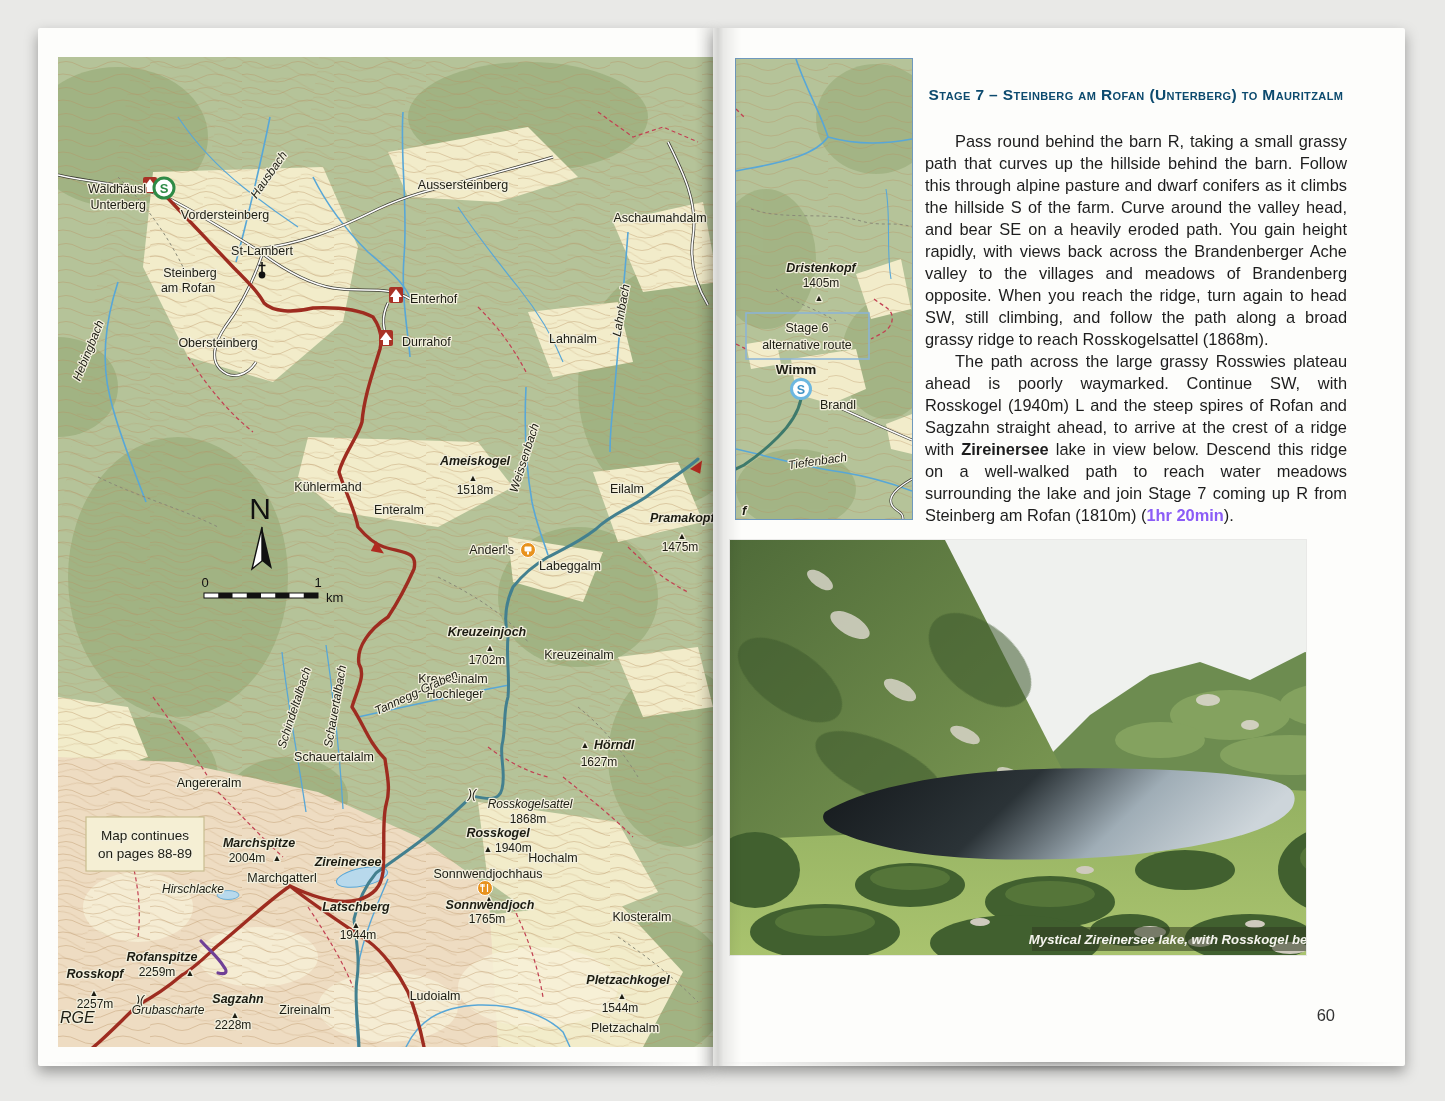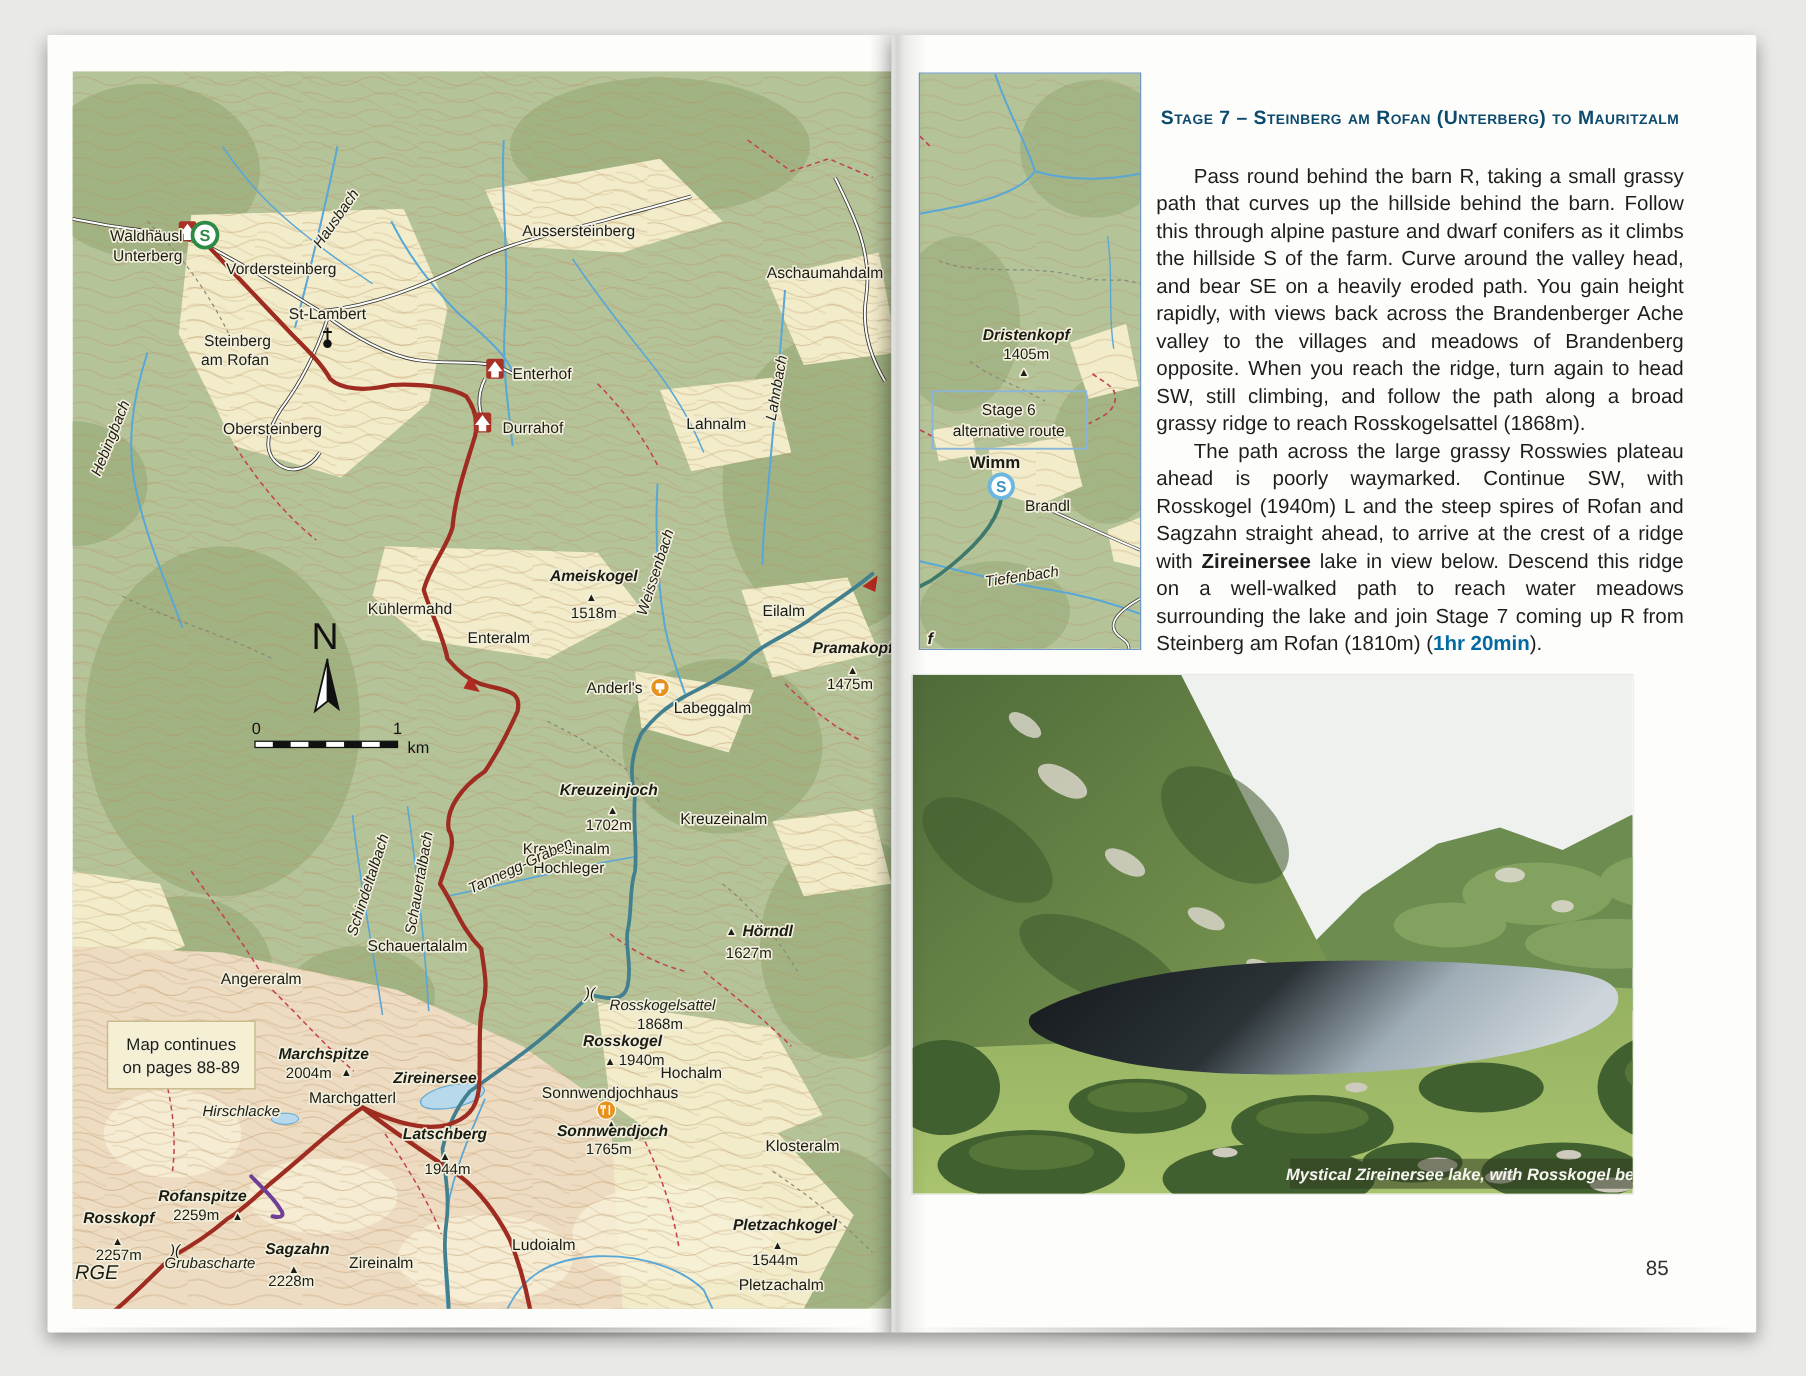--- a/index.html
+++ b/index.html
@@ -46,21 +46,21 @@
     margin:0 0 26px 0;text-align:center;
     font-variant:small-caps;font-weight:bold;font-size:15.5px;letter-spacing:0.4px;
     color:#0c4a6e;
   }
   #article p{
     margin:0;color:#1d1d1d;font-size:16.4px;line-height:22px;
     text-align:justify;text-indent:30px;
   }
   #article p + p{margin-top:0;}
   .b{font-weight:bold;}
-  .time{font-weight:bold;color:#0369a1;}
+  .time{font-weight:bold;color:#8b5cf6;}
   #photo-wrap{position:absolute;left:17px;top:512px;width:576px;height:415px;overflow:hidden;box-shadow:0 0 0 1px rgba(0,0,0,0.08);}
   #caption-band{
     position:absolute;left:302px;top:387px;width:300px;height:24px;
     background:rgba(48,58,32,0.55);
     display:flex;align-items:center;justify-content:center;
   }
   #caption-band span{color:#f5f4ee;font-style:italic;font-weight:bold;font-size:13.2px;white-space:nowrap;}
   #page-num{position:absolute;right:70px;top:978px;font-size:16.5px;color:#333;}
   #inset-wrap{position:absolute;left:22px;top:30px;width:176px;height:460px;border:1px solid #6f99bd;}
   #map-wrap{position:absolute;left:20px;top:29px;width:655px;height:990px;}
@@ -495,17 +495,17 @@
           <ellipse cx="250" cy="382" rx="10" ry="4"></ellipse>
         <ellipse cx="560" cy="408" rx="18" ry="6"></ellipse>
           <ellipse cx="355" cy="330" rx="9" ry="4"></ellipse>
       </g>
     </svg>
     <div id="caption-band">
       <span>Mystical Zireinersee lake, with Rosskogel behind</span>
     </div>
   </div>
 
-  <div id="page-num">85</div>
+  <div id="page-num">60</div>
   <div class="bottom-curl"></div>
 </div>
 
 <div id="gutter-shade"></div>
 
 </body></html>

